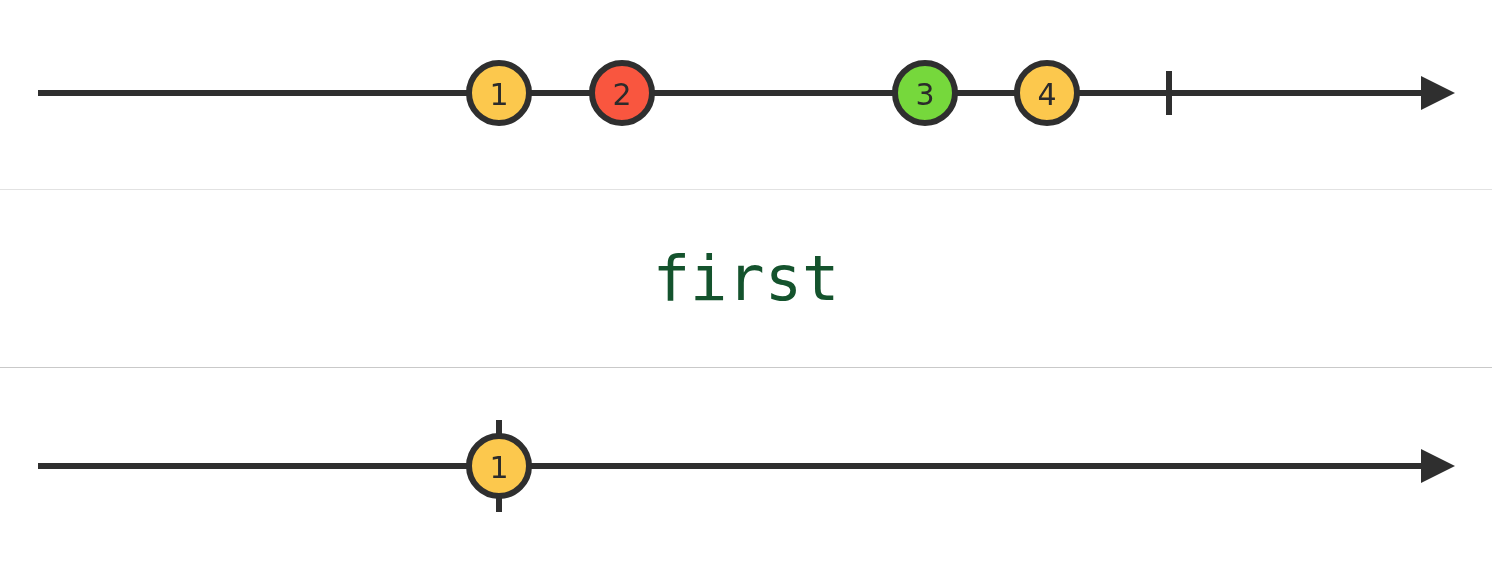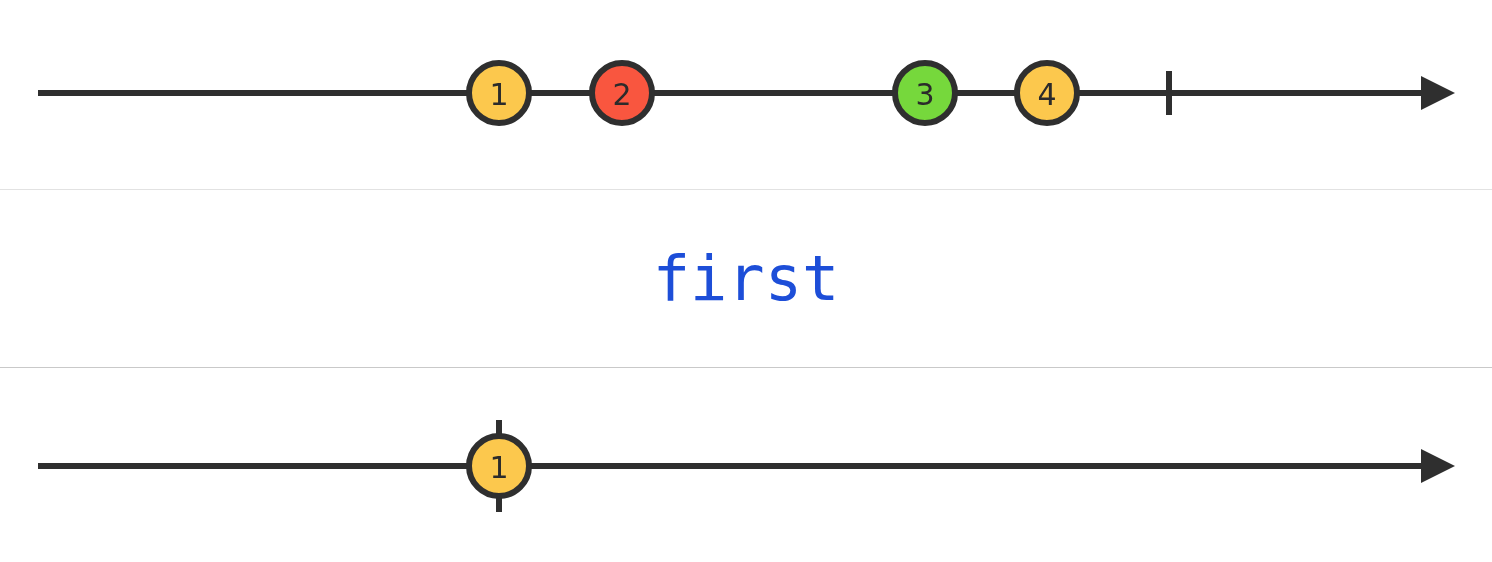--- a/index.html
+++ b/index.html
@@ -68,21 +68,21 @@
     width: 1492px;
     height: 178px;
     display: flex;
     align-items: center;
     justify-content: center;
   }
   .label-text {
     font-family: "DejaVu Sans Mono", "Liberation Mono", monospace;
     font-size: 62px;
     line-height: 1;
-    color: #1d4ed8;
+    color: #14532d;
     letter-spacing: 0px;
     white-space: pre;
   }
 
   
   .node-label {
     font-family: "DejaVu Sans", "Liberation Sans", sans-serif;
     font-size: 30px;
     fill: #2b2b2b;
     dominant-baseline: central;

